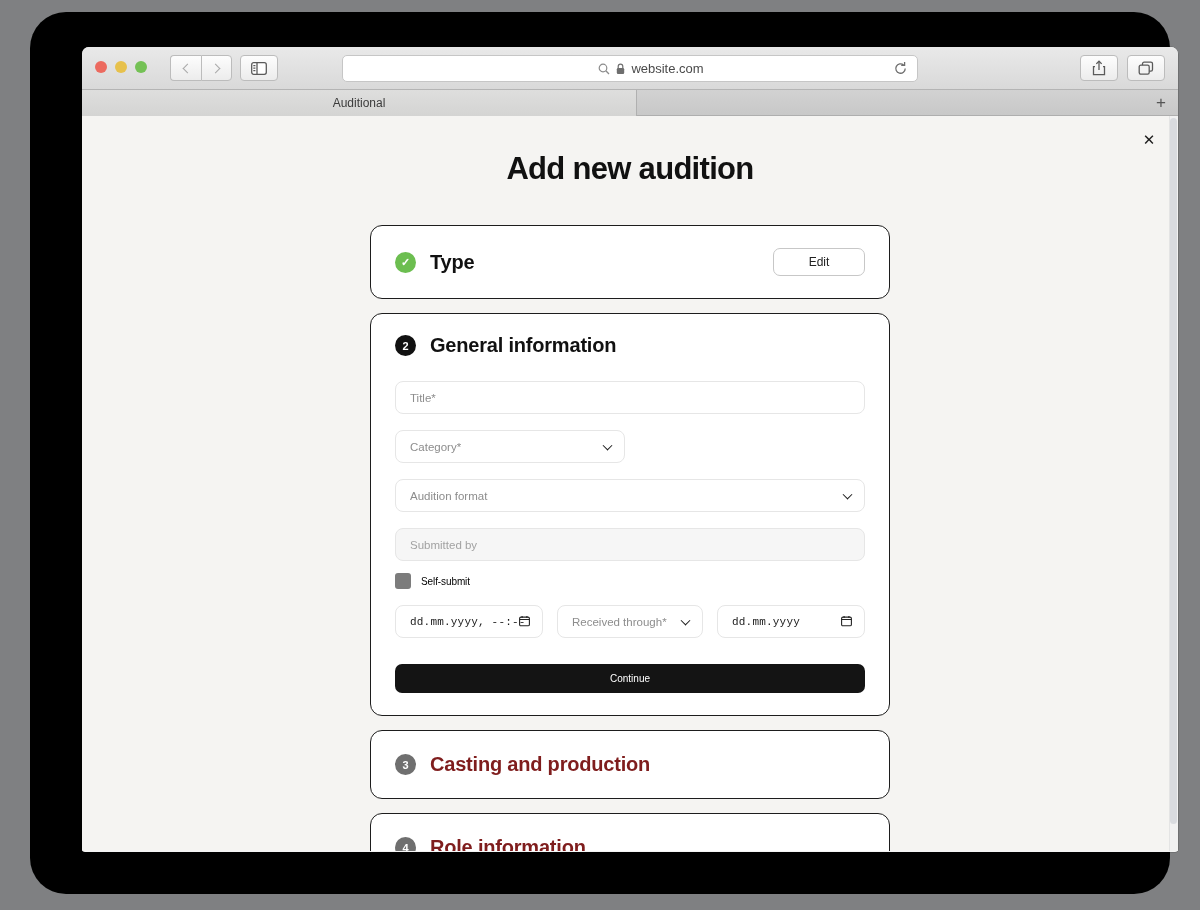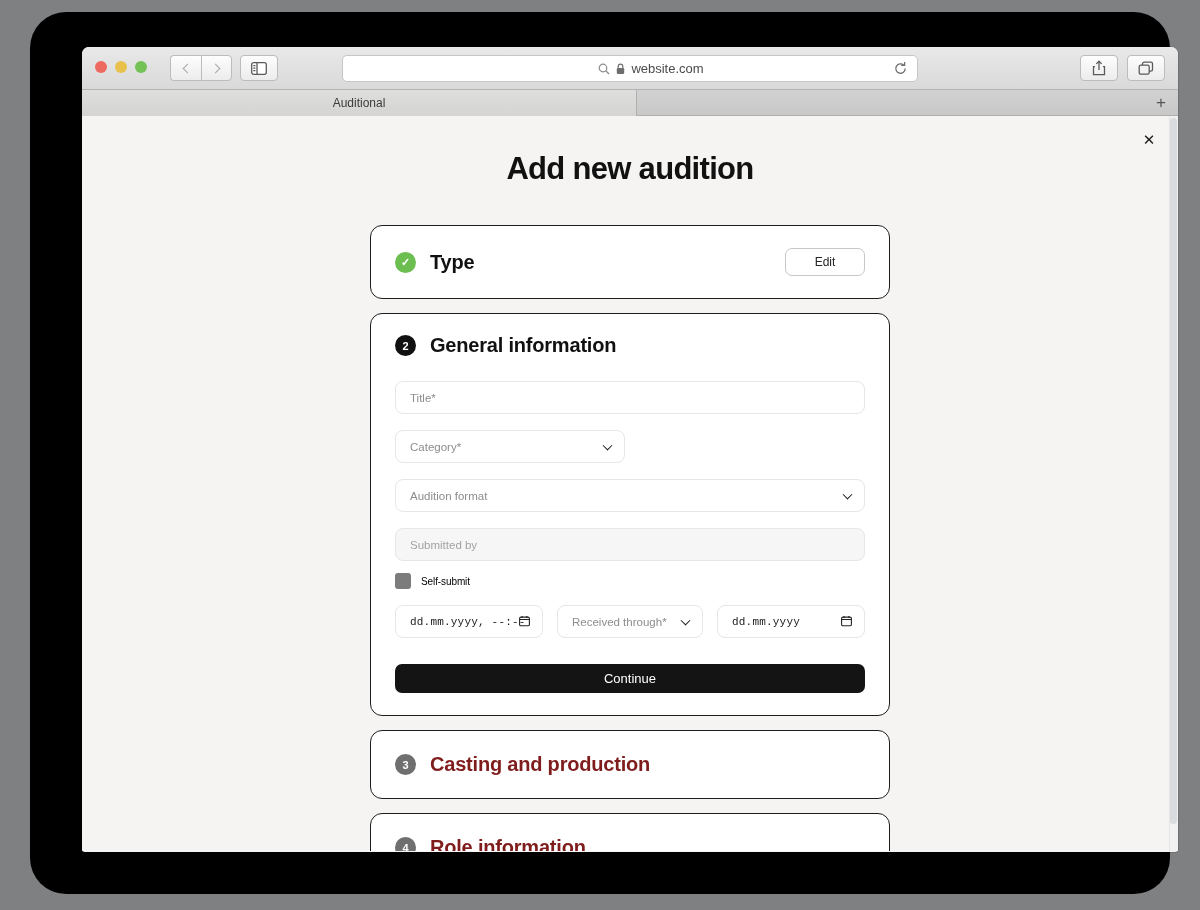--- a/index.html
+++ b/index.html
@@ -170,21 +170,21 @@
     display: flex; align-items: center; justify-content: center;
     font-size: 11px; font-weight: 700; color: #fff;
     flex: 0 0 auto;
   }
   .badge.done   { background: #6cbe50; }
   .badge.active { background: #111111; }
   .badge.idle   { background: #6f6f6f; }
 
   .edit-btn {
     margin-left: auto;
-    width: 80px; height: 28px;
+    width: 92px; height: 28px;
     background: #fff;
     border: 1px solid #c7c7c7;
     border-radius: 7px;
     font-size: 12px; color: #222;
     font-family: "Liberation Sans", sans-serif;
     cursor: pointer;
   }
 
   
   .form { margin-top: 24px; }
@@ -226,21 +226,21 @@
   }
   .checklabel { font-size: 10px; color: #000000; letter-spacing: -0.1px; }
 
   .continue {
     display: block;
     width: 100%; height: 29px;
     margin-top: 26px;
     background: #141414;
     color: #ffffff;
     border: none; border-radius: 7px;
-    font-size: 13px;
+    font-size: 10px;
     font-family: "Liberation Sans", sans-serif;
     cursor: pointer;
   }
 </style>
 </head>
 <body>
 
 <div id="device">
   <div id="browser">
 

